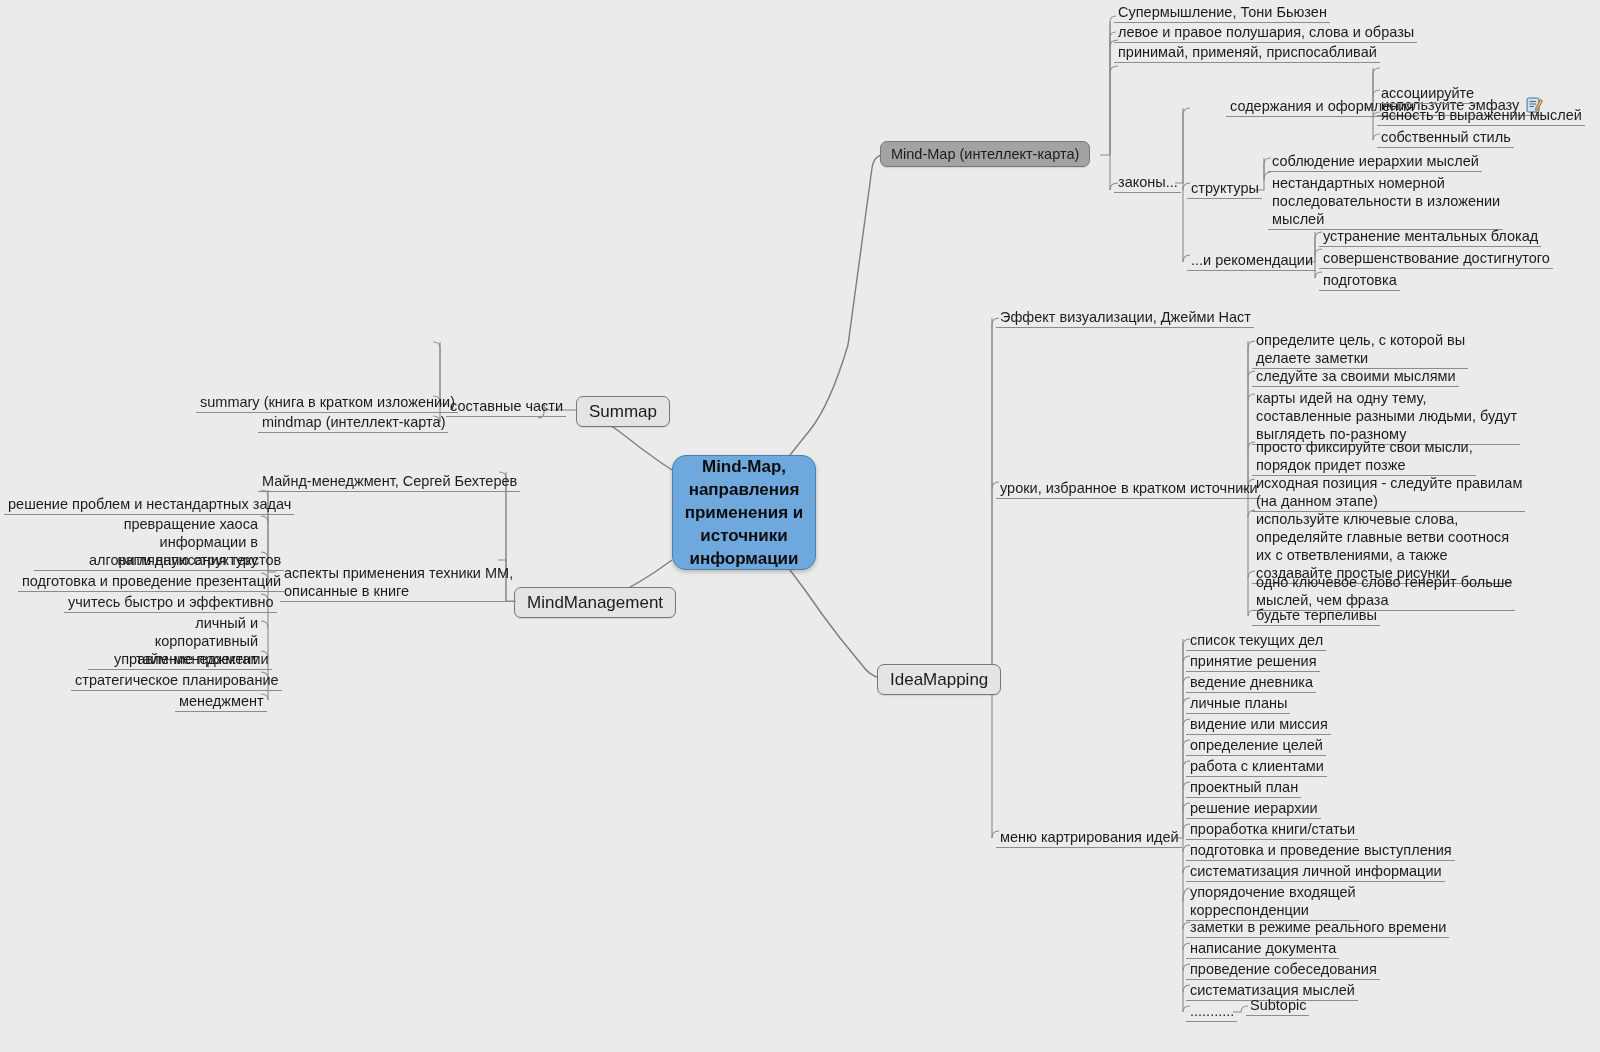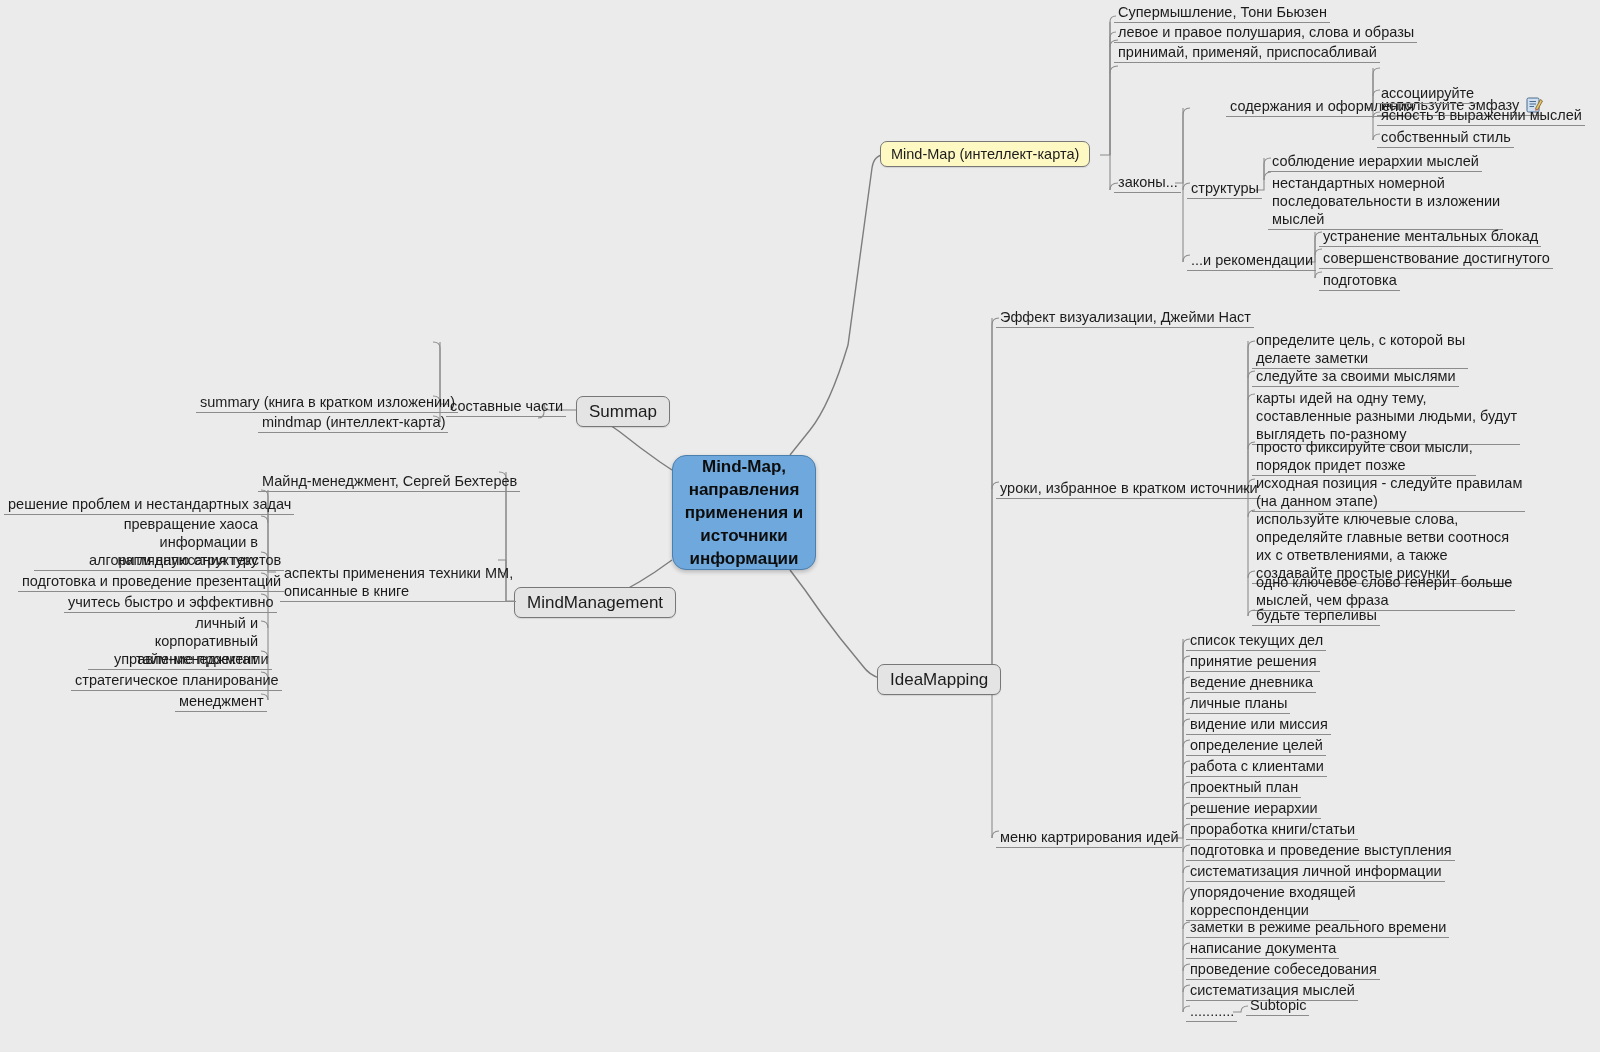--- a/index.html
+++ b/index.html
@@ -39,21 +39,21 @@
   }
   
   .leaf {
     border-bottom: 1.1px solid #8c8c8c;
     padding: 1px 3px 1px 4px;
   }
   
   .boxed {
     border: 1.2px solid #777;
     border-radius: 7px;
-    background: #fef9c3;
+    background: #a3a3a3;
     padding: 3px 10px;
     box-shadow: 0 1px 1px rgba(0,0,0,.10);
   }
   .boxed.big {
     font-size: 17px;
     line-height: 21px;
     padding: 4px 12px;
     background: #e4e4e4;
   }
   

